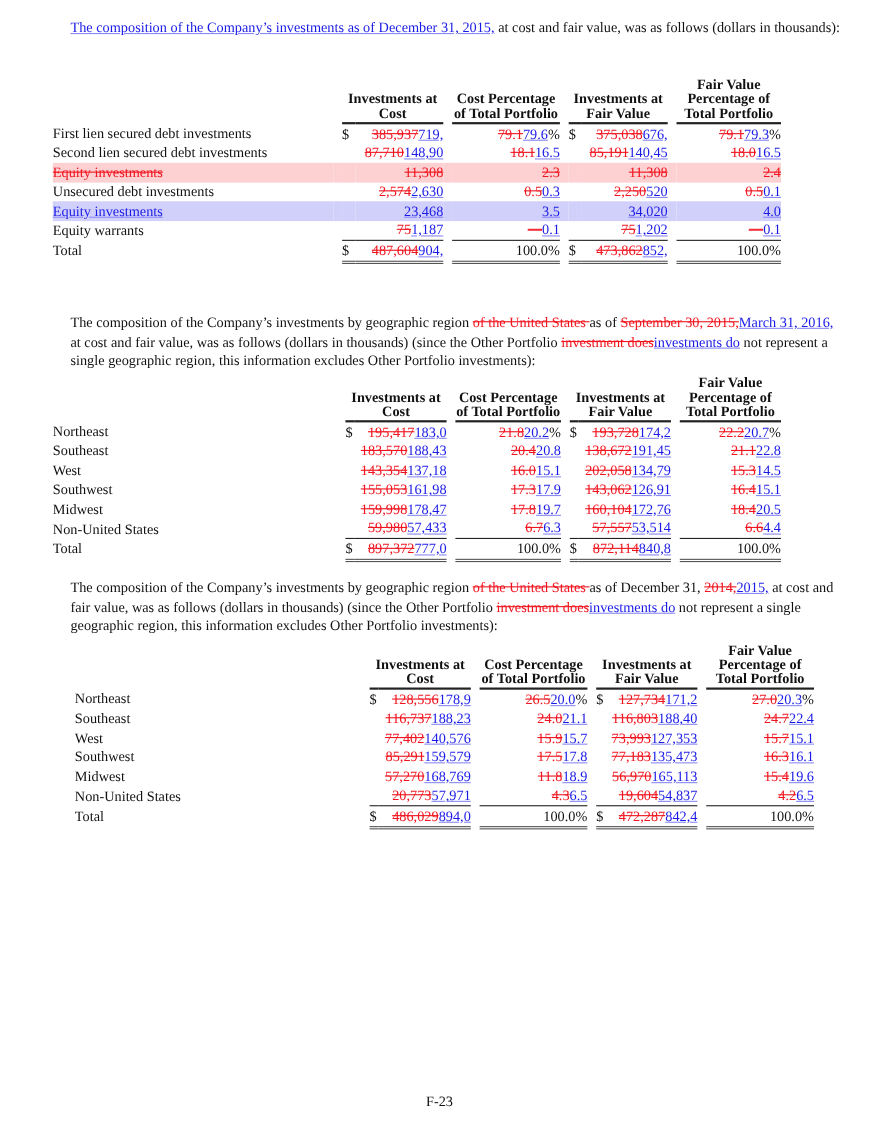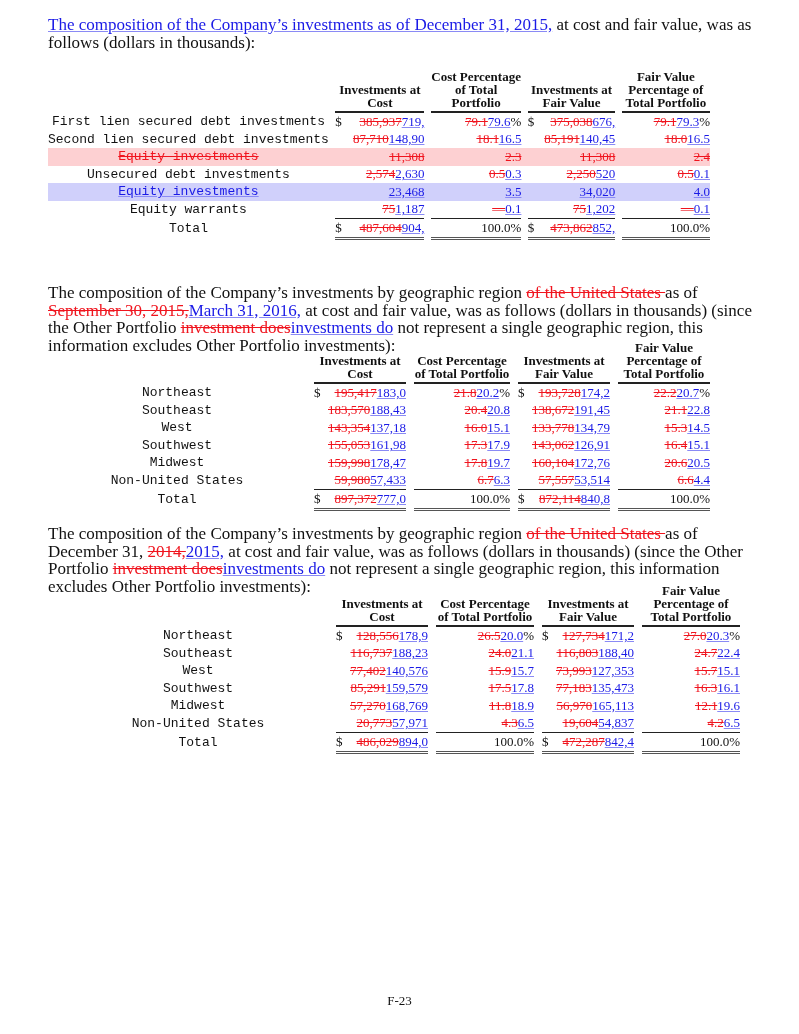--- a/index.html
+++ b/index.html
@@ -1,25 +1,25 @@
 <!DOCTYPE html>
 <html><head>
 <meta charset="utf-8">
 <style>
   html, body { margin: 0; padding: 0; background: #ffffff; }
   body { width: 799px; height: 1034px; position: relative; overflow: hidden;
          font-family: "Liberation Serif", serif; color: #111; font-size: 13px; }
-  .para { position: absolute; left: 48px; width: 705px; line-height: 17.5px; font-size: 17px; }
+  .para { position: absolute; left: 64px; width: 705px; line-height: 17.5px; font-size: 13px; }
   .del { color: #f0141e; text-decoration: line-through; }
   .ins { color: #1a1ae6; text-decoration: underline; text-decoration-color: #8a8af5; }
   table.fin { position: absolute; border-collapse: collapse; font-size: 13px; }
   table.fin td, table.fin th { padding: 0; white-space: nowrap; }
   table.fin th { font-weight: bold; text-align: center; vertical-align: bottom; line-height: 13px; font-size: 13px; padding-bottom: 2px; border-bottom: 2px solid #222; }
   table.fin th.gap { border-bottom: none; }
-  table.fin td.lbl { text-align: center; font-family: Liberation Mono, monospace; }
+  table.fin td.lbl { text-align: left; }
   table.fin td.num { text-align: right; }
   table.fin tr.body td { height: 17.5px; }
   table.fin tr.total td.num, table.fin tr.total td.dol { border-top: 1.5px solid #222; border-bottom: 3px double #555; }
   tr.row-del { background: #fdd0d2; }
   tr.row-ins { background: #d0d0fb; }
   .dol { text-align: left; }
   .footer { position: absolute; top: 993px; left: 0; width: 799px; text-align: center; font-size: 13px; }
 </style>
 </head>
 <body>
@@ -210,21 +210,21 @@
       </tr>
       <tr class="body">
         <td class="lbl"><span>West</span></td>
         <td></td>
         <td class="dol"><span></span></td>
         <td class="num"><span class="del">143,354</span><span class="ins">137,18</span></td>
         <td></td>
         <td class="num"><span class="del">16.0</span><span class="ins">15.1</span><span></span></td>
         <td></td>
         <td class="dol"><span></span></td>
-        <td class="num"><span class="del">133,778</span><span class="ins">134,79</span></td>
+        <td class="num"><span class="del">202,058</span><span class="ins">134,79</span></td>
         <td></td>
         <td class="num"><span class="del">15.3</span><span class="ins">14.5</span><span></span></td>
       </tr>
       <tr class="body">
         <td class="lbl"><span>Southwest</span></td>
         <td></td>
         <td class="dol"><span></span></td>
         <td class="num"><span class="del">155,053</span><span class="ins">161,98</span></td>
         <td></td>
         <td class="num"><span class="del">17.3</span><span class="ins">17.9</span><span></span></td>
@@ -238,21 +238,21 @@
         <td class="lbl"><span>Midwest</span></td>
         <td></td>
         <td class="dol"><span></span></td>
         <td class="num"><span class="del">159,998</span><span class="ins">178,47</span></td>
         <td></td>
         <td class="num"><span class="del">17.8</span><span class="ins">19.7</span><span></span></td>
         <td></td>
         <td class="dol"><span></span></td>
         <td class="num"><span class="del">160,104</span><span class="ins">172,76</span></td>
         <td></td>
-        <td class="num"><span class="del">20.6</span><span class="ins">20.5</span><span></span></td>
+        <td class="num"><span class="del">18.4</span><span class="ins">20.5</span><span></span></td>
       </tr>
       <tr class="body">
         <td class="lbl"><span>Non-United States</span></td>
         <td></td>
         <td class="dol"><span></span></td>
         <td class="num"><span class="del">59,980</span><span class="ins">57,433</span></td>
         <td></td>
         <td class="num"><span class="del">6.7</span><span class="ins">6.3</span><span></span></td>
         <td></td>
         <td class="dol"><span></span></td>
@@ -364,21 +364,21 @@
         <td class="lbl"><span>Midwest</span></td>
         <td></td>
         <td class="dol"><span></span></td>
         <td class="num"><span class="del">57,270</span><span class="ins">168,769</span></td>
         <td></td>
         <td class="num"><span class="del">11.8</span><span class="ins">18.9</span><span></span></td>
         <td></td>
         <td class="dol"><span></span></td>
         <td class="num"><span class="del">56,970</span><span class="ins">165,113</span></td>
         <td></td>
-        <td class="num"><span class="del">12.1</span><span class="ins">19.6</span><span></span></td>
+        <td class="num"><span class="del">15.4</span><span class="ins">19.6</span><span></span></td>
       </tr>
       <tr class="body">
         <td class="lbl"><span>Non-United States</span></td>
         <td></td>
         <td class="dol"><span></span></td>
         <td class="num"><span class="del">20,773</span><span class="ins">57,971</span></td>
         <td></td>
         <td class="num"><span class="del">4.3</span><span class="ins">6.5</span><span></span></td>
         <td></td>
         <td class="dol"><span></span></td>

